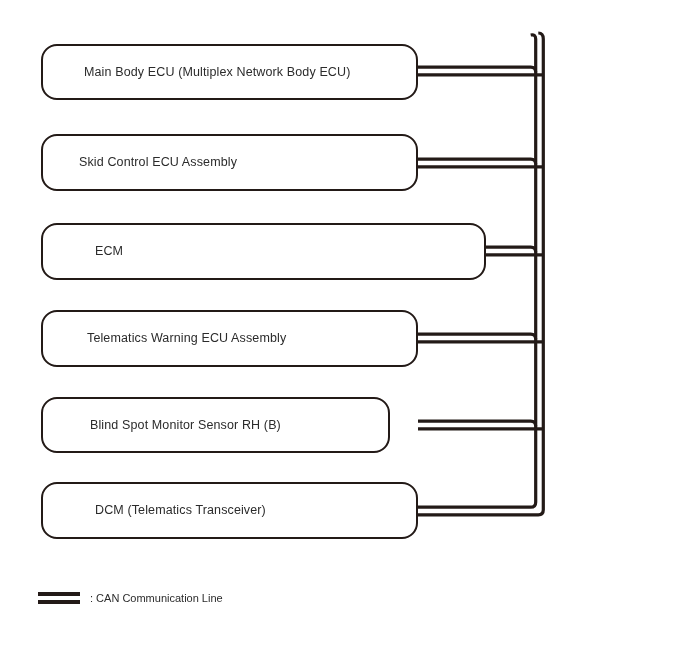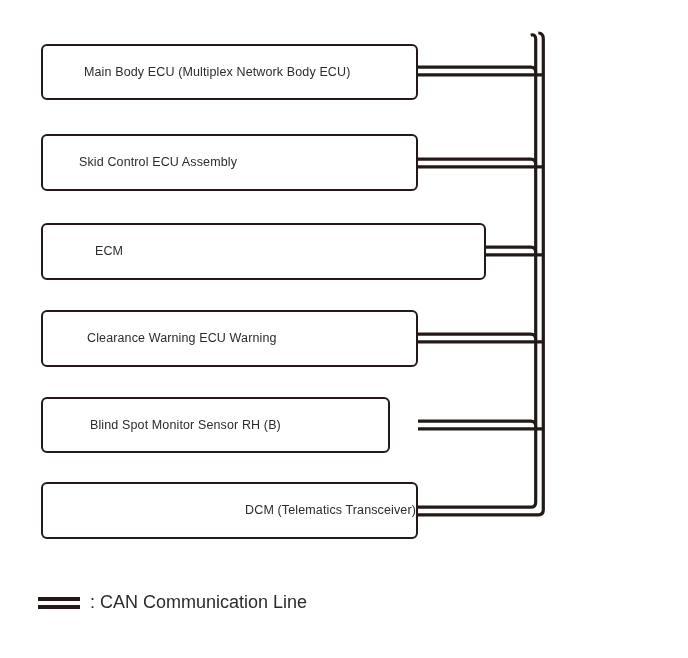--- a/index.html
+++ b/index.html
@@ -22,21 +22,21 @@
     left: 0;
     top: 0;
     width: 688px;
     height: 658px;
   }
   .ecu-box {
     position: absolute;
     box-sizing: border-box;
     background: #ffffff;
     border: 2px solid #231a17;
-    border-radius: 6px;
+    border-radius: 16px;
     display: flex;
     align-items: center;
     z-index: 3;
   }
   .ecu-label {
     font-size: 12.5px;
     color: #2b2b2b;
     line-height: 1.2;
     white-space: nowrap;
     letter-spacing: 0.01em;
@@ -58,21 +58,21 @@
   .legend-symbol span {
     position: absolute;
     left: 0;
     width: 100%;
     height: 4px;
     background: #231a17;
   }
   .legend-symbol span.top { top: 0; }
   .legend-symbol span.bottom { bottom: 0; }
   .legend-text {
-    font-size: 18px;
+    font-size: 11px;
     color: #2b2b2b;
     margin-left: 10px;
     white-space: nowrap;
   }
 </style>
 </head>
 <body>
 
 <div id="canvas">
 
@@ -101,28 +101,28 @@
 
   <div class="ecu-box" style="left: 41px; top: 134px; width: 377px; height: 57px;">
     <span class="ecu-label" style="margin-left: 36px;">Skid Control ECU Assembly</span>
   </div>
 
   <div class="ecu-box" style="left: 41px; top: 223px; width: 445px; height: 57px;">
     <span class="ecu-label" style="margin-left: 52px;">ECM</span>
   </div>
 
   <div class="ecu-box" style="left: 41px; top: 310px; width: 377px; height: 57px;">
-    <span class="ecu-label" style="margin-left: 44px;">Clearance Warning ECU Warning</span>
+    <span class="ecu-label" style="margin-left: 44px;">Telematics Warning ECU Assembly</span>
   </div>
 
   <div class="ecu-box" style="left: 41px; top: 397px; width: 349px; height: 56px;">
     <span class="ecu-label" style="margin-left: 47px;">Blind Spot Monitor Sensor RH (B)</span>
   </div>
 
-  <div class="ecu-box" style="left: 41px; top: 482px; width: 377px; height: 57px; justify-content: flex-end;">
+  <div class="ecu-box" style="left: 41px; top: 482px; width: 377px; height: 57px;">
     <span class="ecu-label" style="margin-left: 52px;">DCM (Telematics Transceiver)</span>
   </div>
 
   <div class="legend">
     <span class="legend-symbol">
       <span class="top"></span>
         <span class="bottom"></span>
     </span>
     <span class="legend-text">: CAN Communication Line</span>
   </div>

